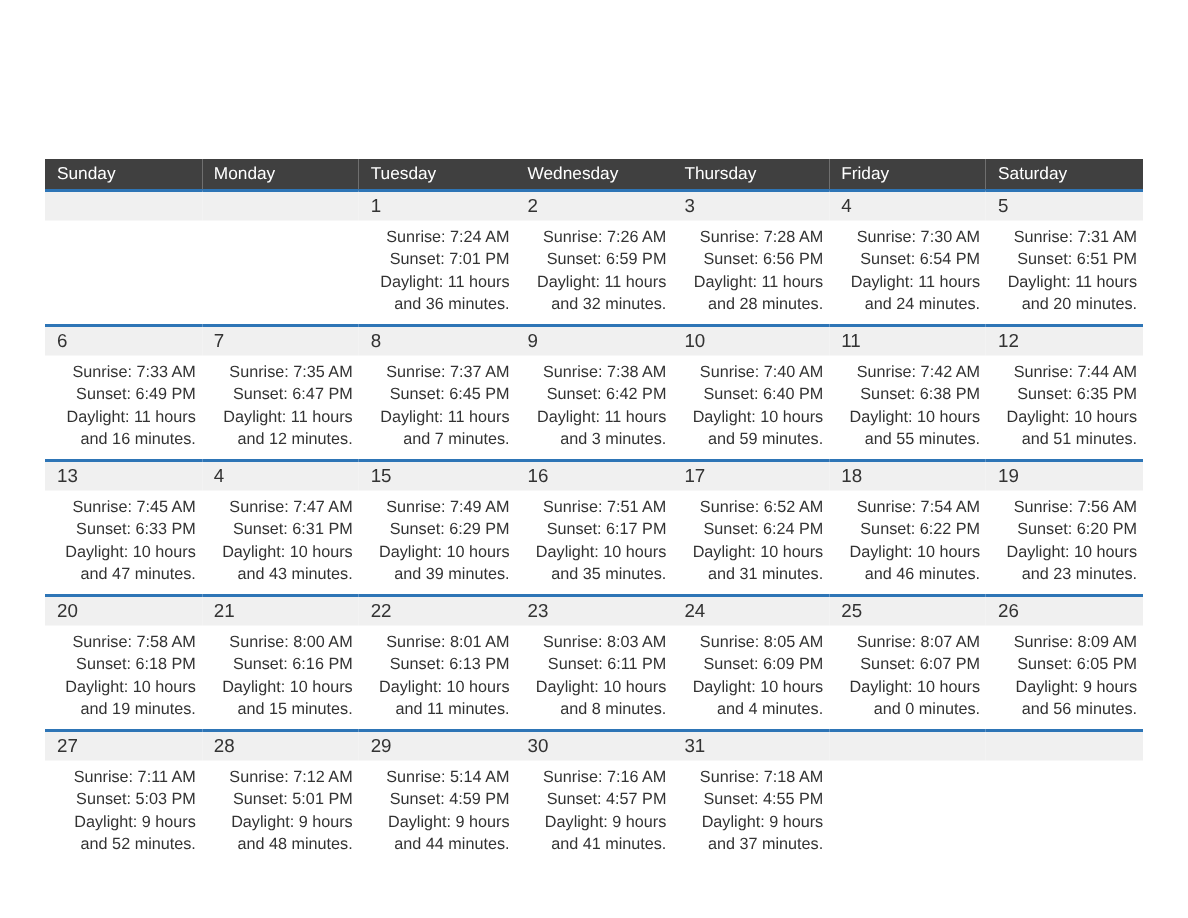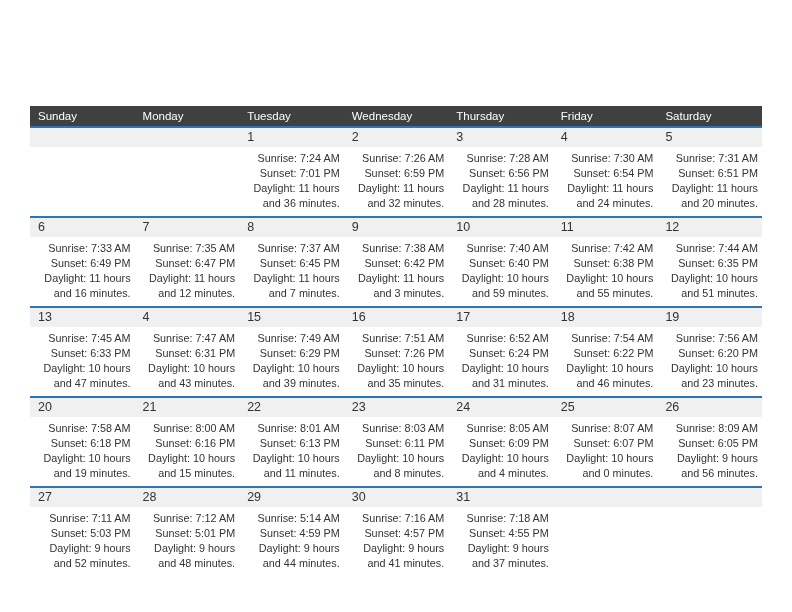--- a/index.html
+++ b/index.html
@@ -209,21 +209,21 @@
               <div>Sunrise: 7:49 AM</div>
               <div>Sunset: 6:29 PM</div>
               <div>Daylight: 10 hours</div>
               <div>and 39 minutes.</div>
             </div>
           </td>
           <td>
             <div class="daynum">16</div>
             <div class="details">
               <div>Sunrise: 7:51 AM</div>
-              <div>Sunset: 7:26 PM</div>
+              <div>Sunset: 6:17 PM</div>
               <div>Daylight: 10 hours</div>
               <div>and 35 minutes.</div>
             </div>
           </td>
           <td>
             <div class="daynum">17</div>
             <div class="details">
               <div>Sunrise: 6:52 AM</div>
               <div>Sunset: 6:24 PM</div>
               <div>Daylight: 10 hours</div>

